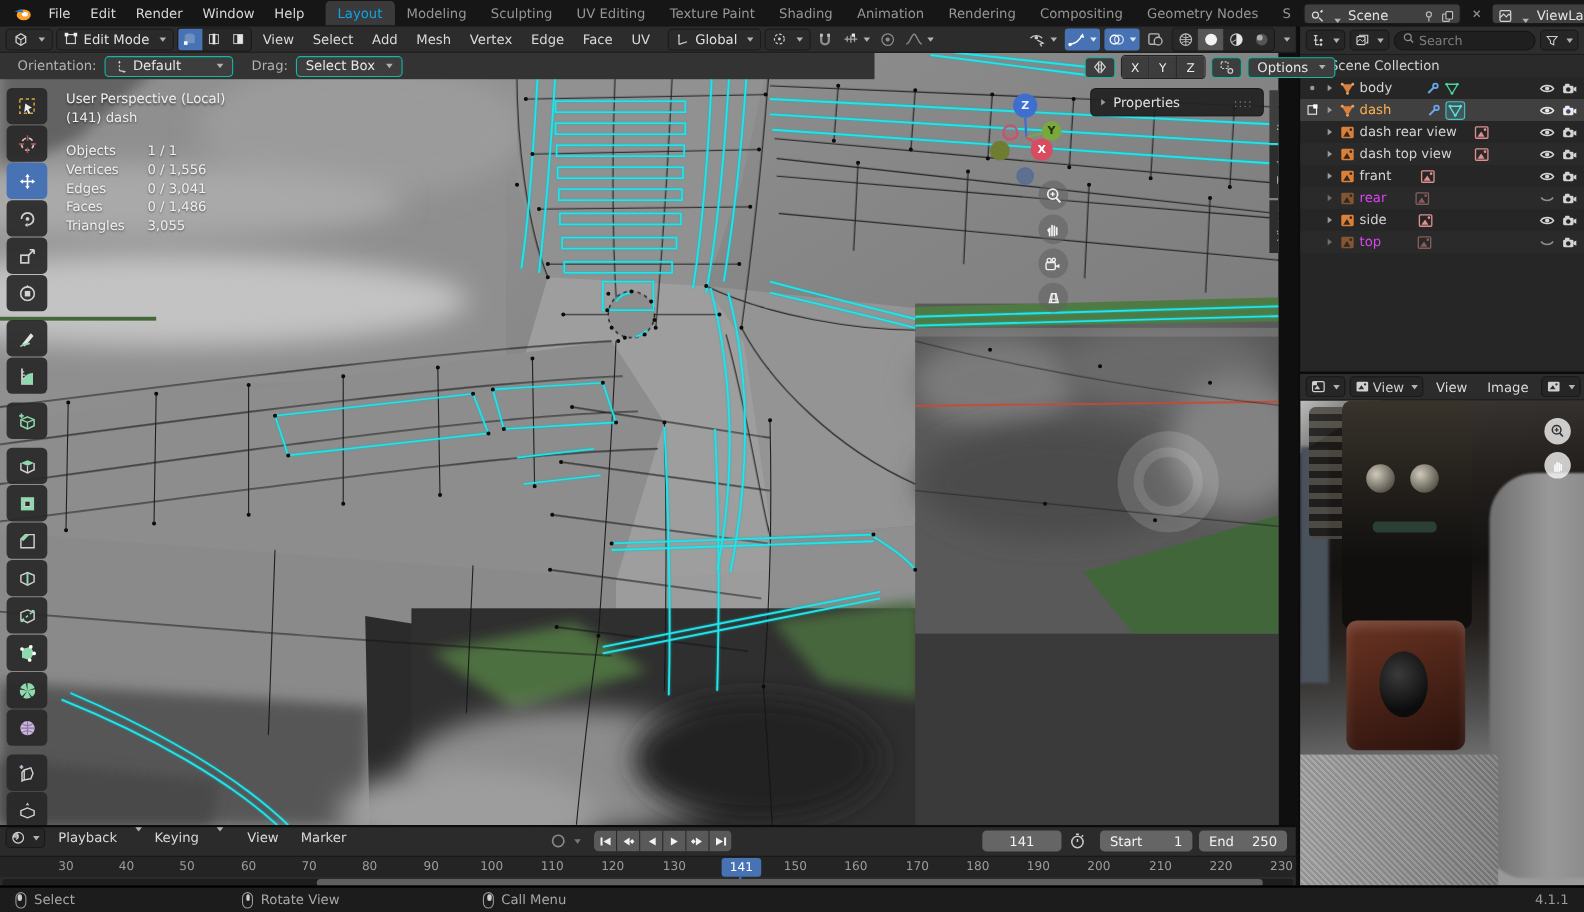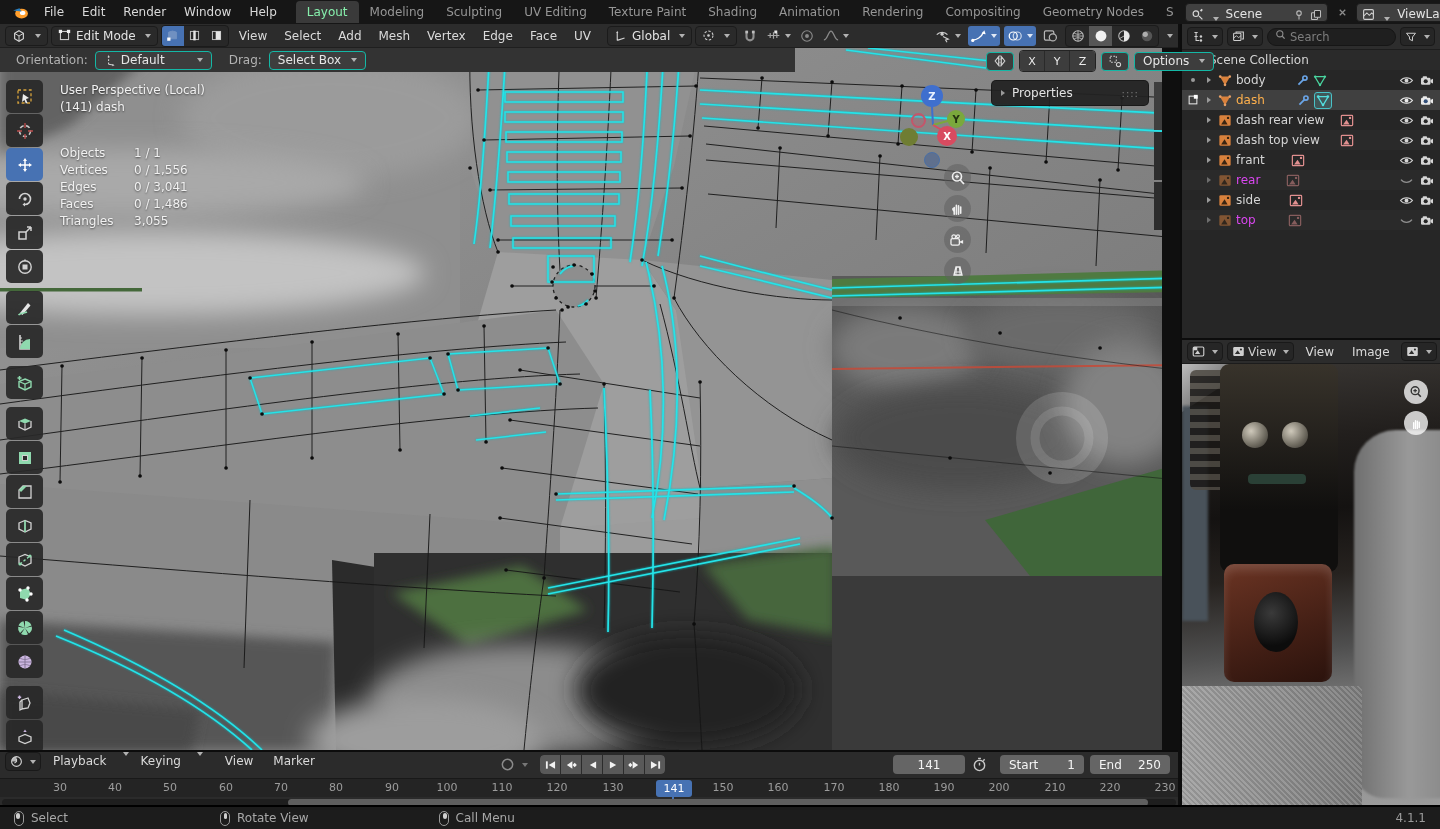--- a/index.html
+++ b/index.html
@@ -10,21 +10,21 @@
 svg{display:block}
 
 .cvd{width:0;height:0;border-left:3.5px solid transparent;border-right:3.5px solid transparent;border-top:4.5px solid #b2b2b2;display:inline-block;margin-left:4px}
 .cvr{width:0;height:0;border-top:3.5px solid transparent;border-bottom:3.5px solid transparent;border-left:4.5px solid #9a9a9a;display:inline-block}
 .grip::after{content:"::::";color:#7a7a7a;font-size:10px;letter-spacing:1px}
 
 #topbar{position:absolute;left:0;top:0;width:1440px;height:24px;background:#161616;display:flex;align-items:center;padding-left:6px;z-index:40}
 .tmenu{padding:2px 9px;color:#d9d9d9}
 #ws{display:flex;margin-left:10px;height:24px;align-items:center}
 .wstab{padding:4px 11px;color:#969696;border-radius:4px 4px 0 0;white-space:nowrap}
-.wstab.active{background:#3a3a3a;color:#86efac}
+.wstab.active{background:#3a3a3a;color:#0ea5e9}
 .idpill{background:#404040;border:1px solid #1a1a1a;border-radius:4px;height:19px;display:flex;align-items:flex-end;gap:5px;padding:0 5px}
 .idpill .nm{color:#e4e4e4;padding:0 26px 0 2px}
 .xbtn{width:16px;height:16px;display:flex;align-items:center;justify-content:center;margin:0 4px}
 
 #vph{position:absolute;left:0;top:24px;width:1178px;height:24px;background:#2c2c2c;display:flex;align-items:center;gap:3px;padding:0 5px;border-bottom:1px solid #1f1f1f;z-index:30}
 .hpill{background:#2a2a2a;border:1px solid #1b1b1b;border-radius:4px;height:20px;display:flex;align-items:center;gap:5px;padding:0 6px;color:#e2e2e2}
 .vmenu{padding:2px 7px;color:#dadada;white-space:nowrap}
 .modegrp{display:flex;background:#282828;border:1px solid #1b1b1b;border-radius:4px;overflow:hidden}
 .msq{width:22px;height:20px;display:flex;align-items:center;justify-content:center}
 .msq.on{background:#4772b3}
@@ -614,21 +614,21 @@
     <span class="tool">
         <svg width="18" height="18" viewBox="0 0 18 18">
           <path d="M9 1.5 L7.3 4 H10.7 Z" fill="#cbb6e0"></path>
           <path d="M3 9 L9 6.5 L15 9 V13 L9 15.5 L3 13 Z" fill="none" stroke="#d2d2d2" stroke-width="1.3"></path>
         </svg>
       </span>
   </div>
 
   <div id="stats">
     <div>User Perspective (Local)</div>
-    <div style="margin-bottom:29px">(141) dash</div>
+    <div style="margin-bottom:13px">(141) dash</div>
     <div class="srow">
         <span class="slabel">Objects</span>
         <span>1 / 1</span>
       </div>
     <div class="srow">
         <span class="slabel">Vertices</span>
         <span>0 / 1,556</span>
       </div>
     <div class="srow">
         <span class="slabel">Edges</span>

